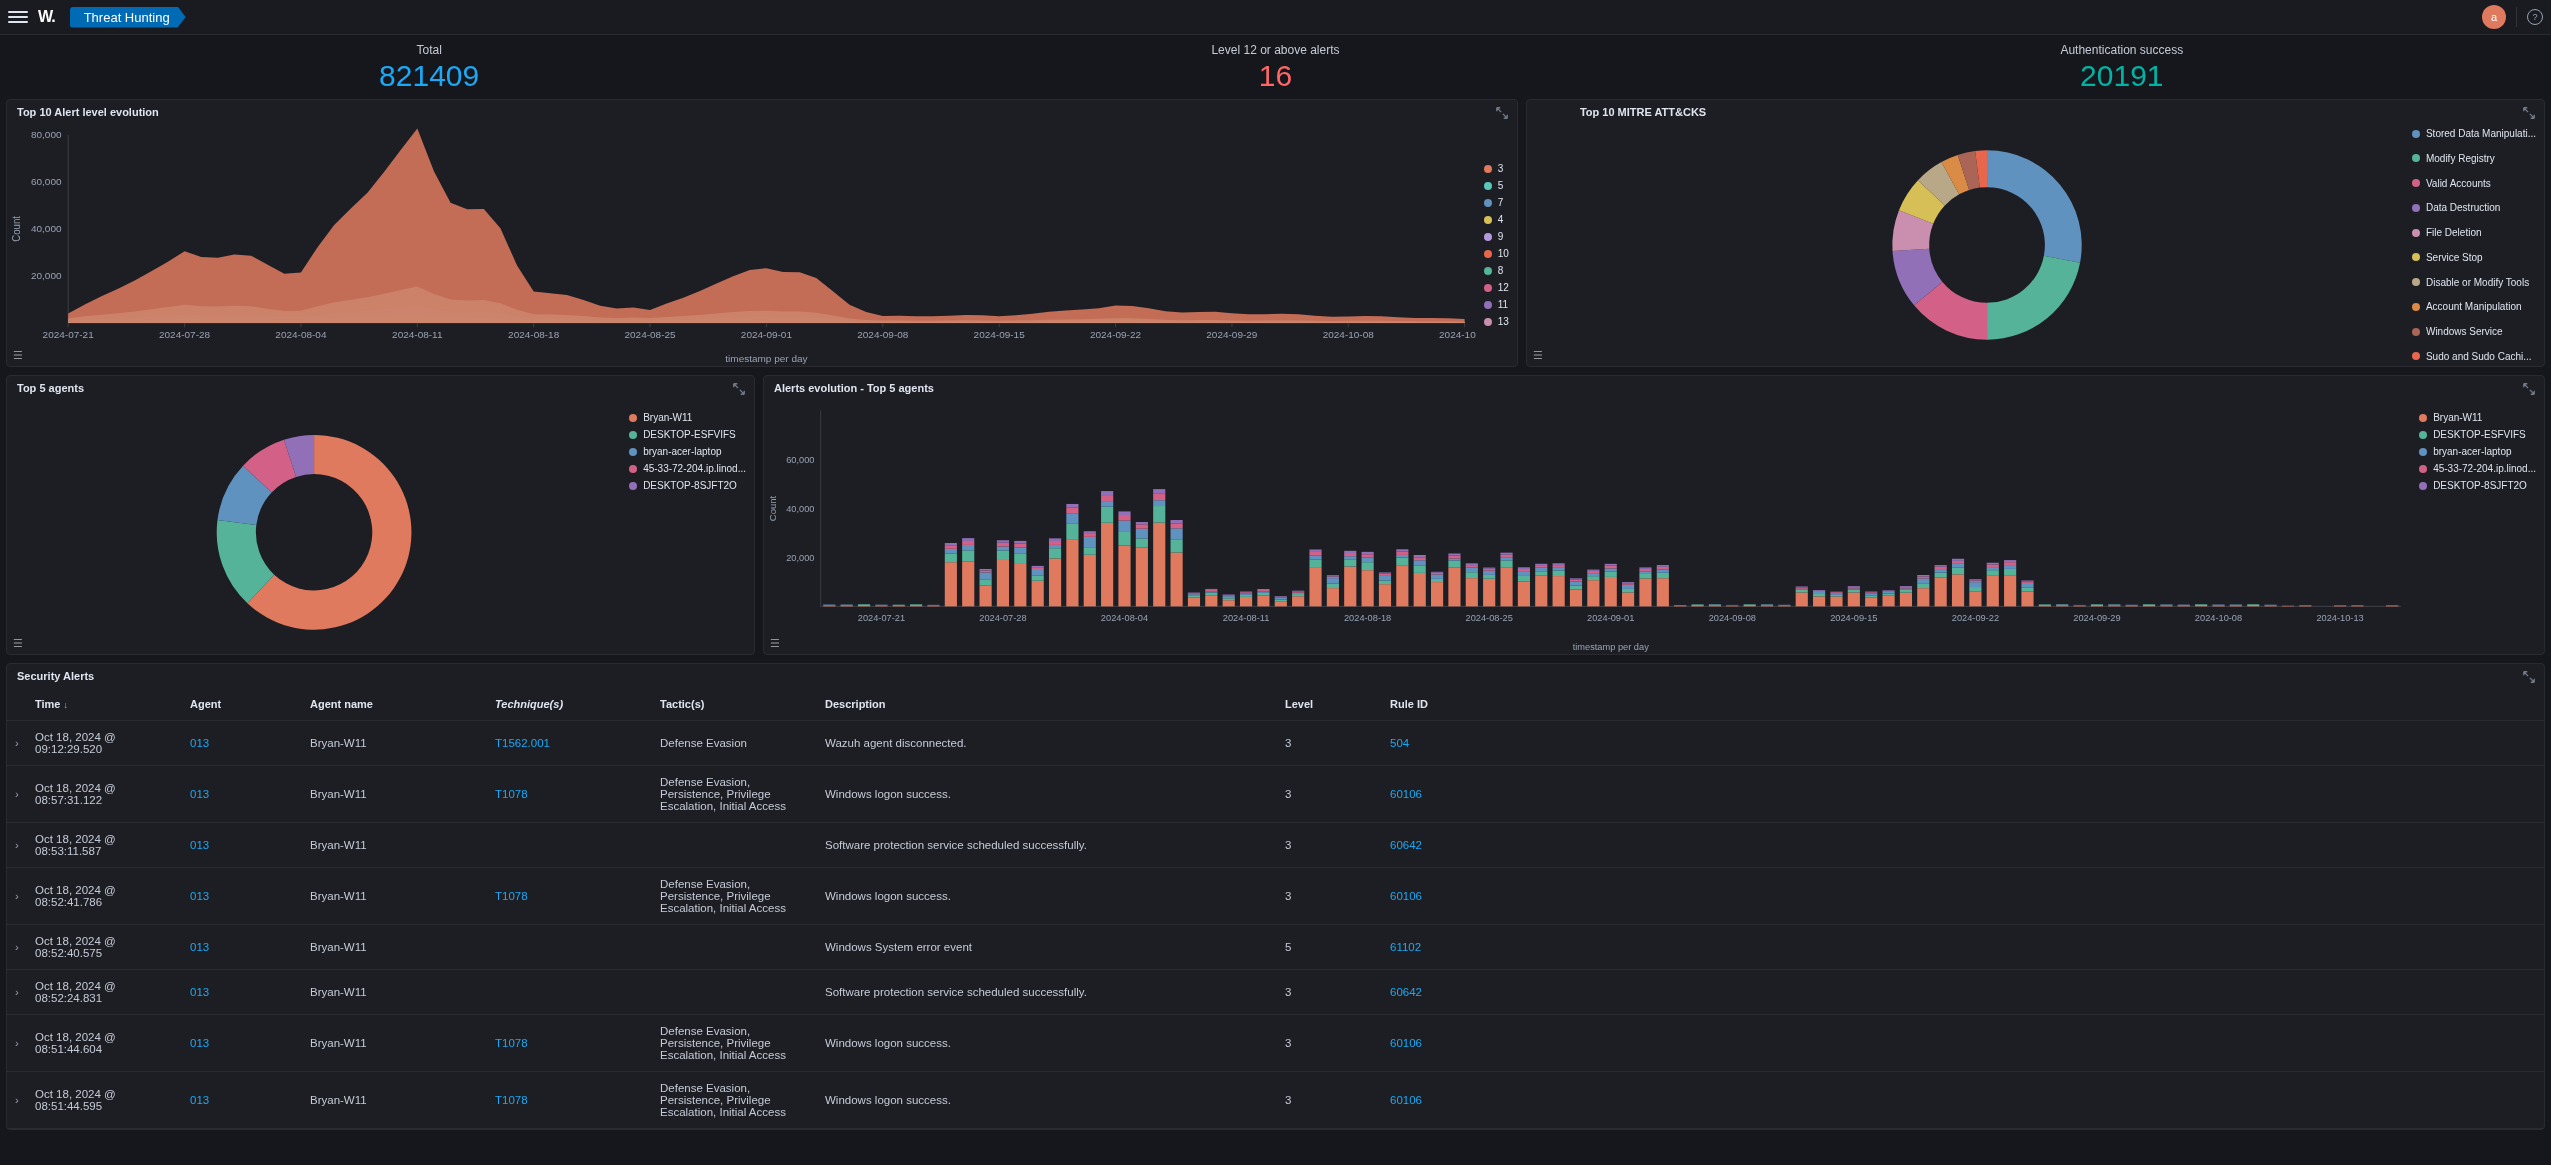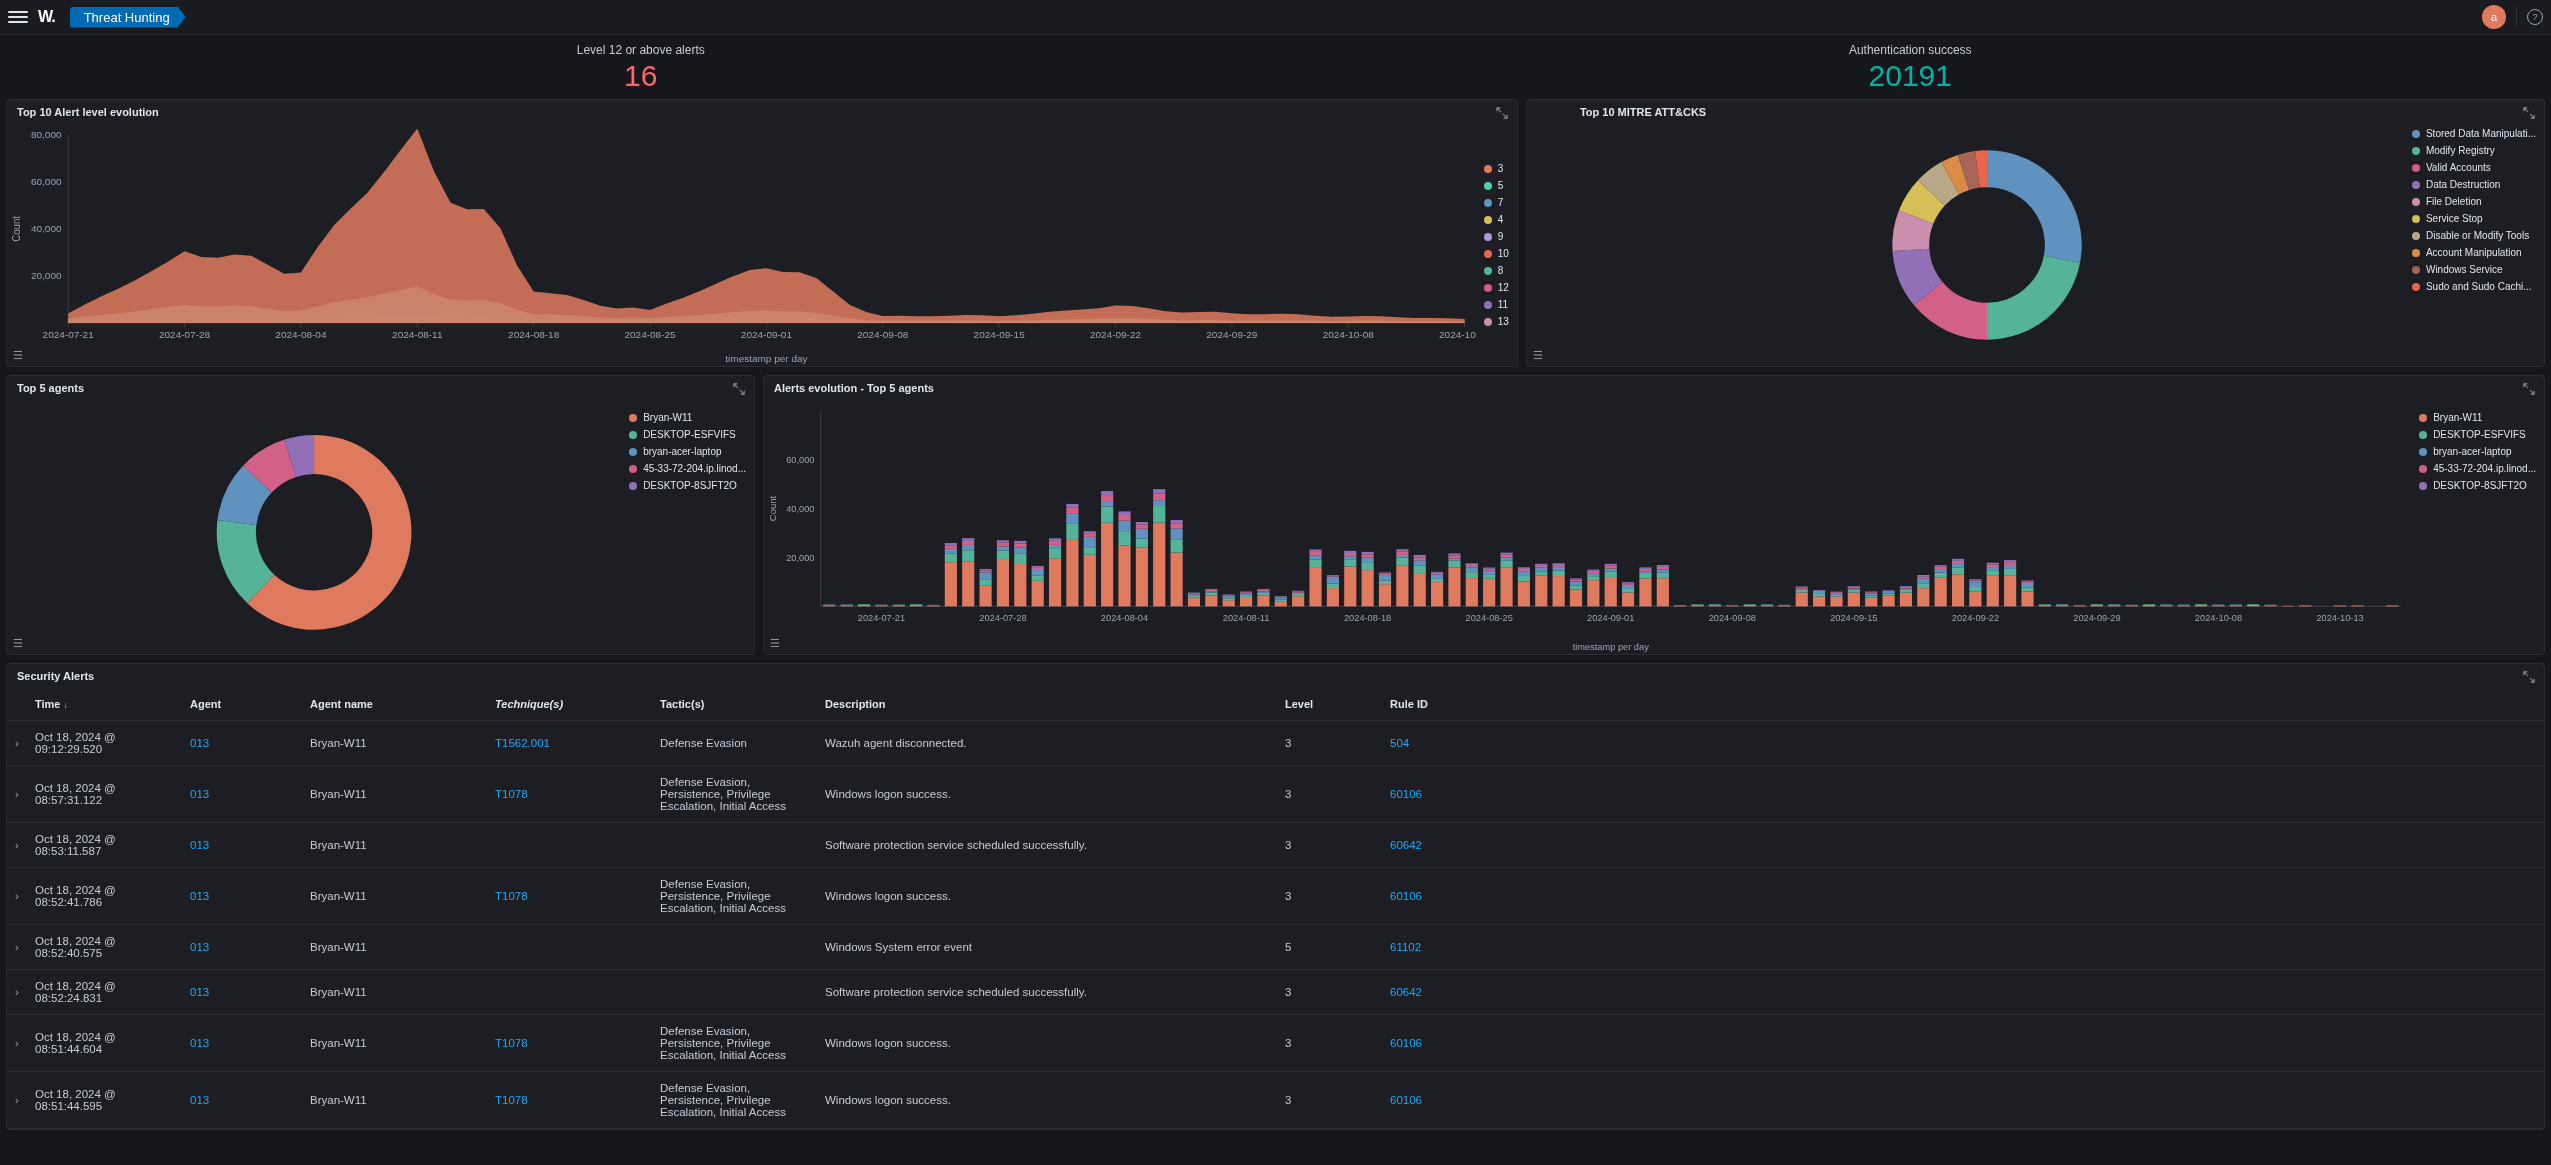--- a/index.html
+++ b/index.html
@@ -87,20 +87,24 @@
   <div class="logo">W.</div>
   <div class="breadcrumb-tag">Threat Hunting</div>
   <div class="header-right">
     <div class="avatar">a</div>
     <div class="header-right-sep"></div>
     <div class="help-icon">?</div>
   </div>
 </div>
 
 <div class="metrics" id="metrics-row">
+    <div class="metric">
+       <div class="metric-label">Total</div>
+       <div class="metric-value c-blue">821409</div>
+     </div>
     <div class="metric">
        <div class="metric-label">Level 12 or above alerts</div>
        <div class="metric-value c-red">16</div>
      </div>
     <div class="metric">
        <div class="metric-label">Authentication success</div>
        <div class="metric-value c-green">20191</div>
      </div>
   </div>
 
@@ -208,21 +212,21 @@
           <path d="M 388.405852565582 131.86431831271523 A 90 90 0 0 1 300 205 L 300 170 A 55 55 0 0 0 354.0257987900779 125.30597230221487 Z" fill="#54b399"></path>
           <path d="M 300 205 A 90 90 0 0 1 230.65380815017897 172.36815907738207 L 257.62177164733157 150.05831943617792 A 55 55 0 0 0 300 170 Z" fill="#d36086"></path>
           <path d="M 230.65380815017897 172.36815907738207 A 90 90 0 0 1 210.17759444145554 120.65114675763819 L 245.10852993644505 118.45347857411222 A 55 55 0 0 0 257.62177164733157 150.05831943617792 Z" fill="#9170b8"></path>
           <path d="M 210.17759444145554 120.65114675763819 A 90 90 0 0 1 216.32011627005738 81.86879025837895 L 248.86229327614618 94.75314960234269 A 55 55 0 0 0 245.10852993644505 118.45347857411222 Z" fill="#ca8eae"></path>
           <path d="M 216.32011627005738 81.86879025837895 A 90 90 0 0 1 234.392823532073 53.39076046641799 L 259.9067254918224 77.3499091739221 A 55 55 0 0 0 248.86229327614618 94.75314960234269 Z" fill="#d6bf57"></path>
           <path d="M 234.392823532073 53.39076046641799 A 90 90 0 0 1 256.6421693308457 36.13239879605224 L 273.5035479244057 66.80313259758748 A 55 55 0 0 0 259.9067254918224 77.3499091739221 Z" fill="#b9a888"></path>
           <path d="M 256.6421693308457 36.13239879605224 A 90 90 0 0 1 272.1884705062548 29.404913533436158 L 283.00406530937795 62.69189160376654 A 55 55 0 0 0 273.5035479244057 66.80313259758748 Z" fill="#da8b45"></path>
           <path d="M 272.1884705062548 29.404913533436158 A 90 90 0 0 1 288.72000897921265 25.709676881696993 L 293.1066721539633 60.433691427703714 A 55 55 0 0 0 283.00406530937795 62.69189160376654 Z" fill="#aa6556"></path>
           <path d="M 288.72000897921265 25.709676881696993 A 90 90 0 0 1 300.00000000000006 25 L 300.00000000000006 60 A 55 55 0 0 0 293.1066721539633 60.433691427703714 Z" fill="#e7664c"></path>
         </svg>
-      <div class="legend" id="legend-mitre" style="justify-content:flex-start;">
+      <div class="legend" id="legend-mitre" style="justify-content:space-between;">
           <div class="legend-item">
         <span class="dot" style="background:#6092c0"></span>
         <span>Stored Data Manipulati...</span>
       </div>
           <div class="legend-item">
         <span class="dot" style="background:#54b399"></span>
         <span>Modify Registry</span>
       </div>
           <div class="legend-item">
         <span class="dot" style="background:#d36086"></span>

